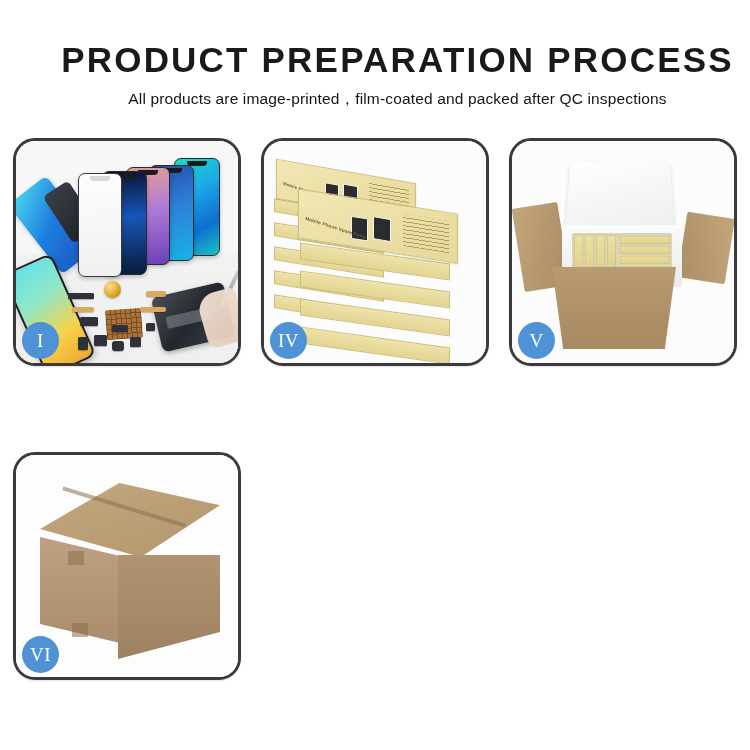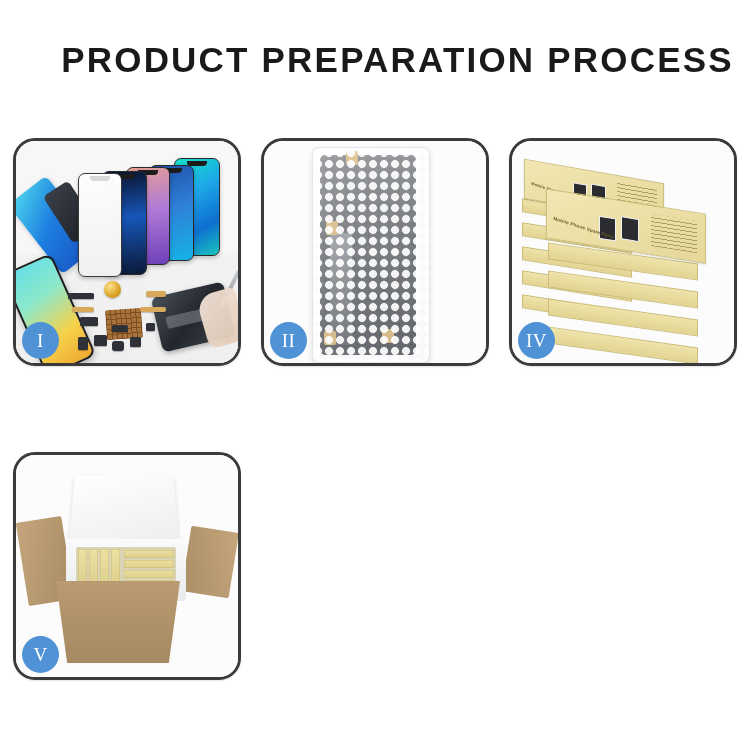--- a/index.html
+++ b/index.html
@@ -374,20 +374,21 @@
     position:absolute;
     background: rgba(140,112,78,.55);
     border-radius:1px;
   }
 </style>
 </head>
 <body>
 
 <div class="header">
   <div class="title">PRODUCT PREPARATION PROCESS</div>
+  <div class="subtitle">All products are image-printed，film-coated and packed after QC inspections</div>
 </div>
 
 <div class="grid">
 
   <div class="panel">
     <div class="panel-inner p1">
       <div class="floor"></div>
 
       <div class="blue-film"></div>
 
@@ -425,32 +426,20 @@
       <div class="flex-cable" style="left:130px;top:150px;width:20px;height:6px;"></div>
       <div class="flex-cable" style="left:124px;top:166px;width:26px;height:5px;"></div>
       <div class="flex-cable" style="left:56px;top:166px;width:22px;height:5px;"></div>
 
       <div class="tool"></div>
       <div class="hand"></div>
     </div>
     <div class="badge">I</div>
   </div>
 
-  <div class="panel">
-    <div class="panel-inner p2">
-      <div class="screen-in-bag">
-        <span class="tab-gold" style="left:26px;top:-4px;"></span>
-        <span class="tab-gold" style="left:6px;top:66px;"></span>
-        <span class="tab-gold" style="left:4px;top:176px;"></span>
-        <span class="tab-gold" style="left:62px;top:174px;"></span>
-      </div>
-      <div class="bubble-wrap"></div>
-    </div>
-    <div class="badge">II</div>
-  </div>
 
 
   <div class="panel">
     <div class="panel-inner p4">
 
       <div class="stackbox" style="left:10px;top:66px;width:110px;height:14px;transform:skewY(9deg);"></div>
       <div class="stackbox" style="left:10px;top:90px;width:110px;height:14px;transform:skewY(9deg);"></div>
       <div class="stackbox" style="left:10px;top:114px;width:110px;height:14px;transform:skewY(9deg);"></div>
       <div class="stackbox" style="left:10px;top:138px;width:110px;height:14px;transform:skewY(9deg);"></div>
       <div class="stackbox" style="left:10px;top:162px;width:110px;height:14px;transform:skewY(9deg);"></div>
@@ -491,14 +480,25 @@
         <span class="ybar" style="left:48px;top:3px;width:50px;height:8px;"></span>
         <span class="ybar" style="left:48px;top:13px;width:50px;height:8px;"></span>
         <span class="ybar" style="left:48px;top:23px;width:50px;height:8px;"></span>
         <span class="ybar" style="left:48px;top:33px;width:50px;height:7px;"></span>
       </div>
       <div class="carton-body"></div>
     </div>
     <div class="badge">V</div>
   </div>
 
+  <div class="panel">
+    <div class="panel-inner p6">
+      <div class="ctn-top"></div>
+      <div class="ctn-left"></div>
+      <div class="ctn-right"></div>
+      <div class="tape" style="left:52px;top:96px;width:16px;height:14px;"></div>
+      <div class="tape" style="left:56px;top:168px;width:16px;height:14px;"></div>
+      <div class="tape" style="left:44px;top:50px;width:128px;height:4px;transform:rotate(17deg);"></div>
+    </div>
+    <div class="badge">VI</div>
+  </div>
 
 </div>
 
 </body></html>

